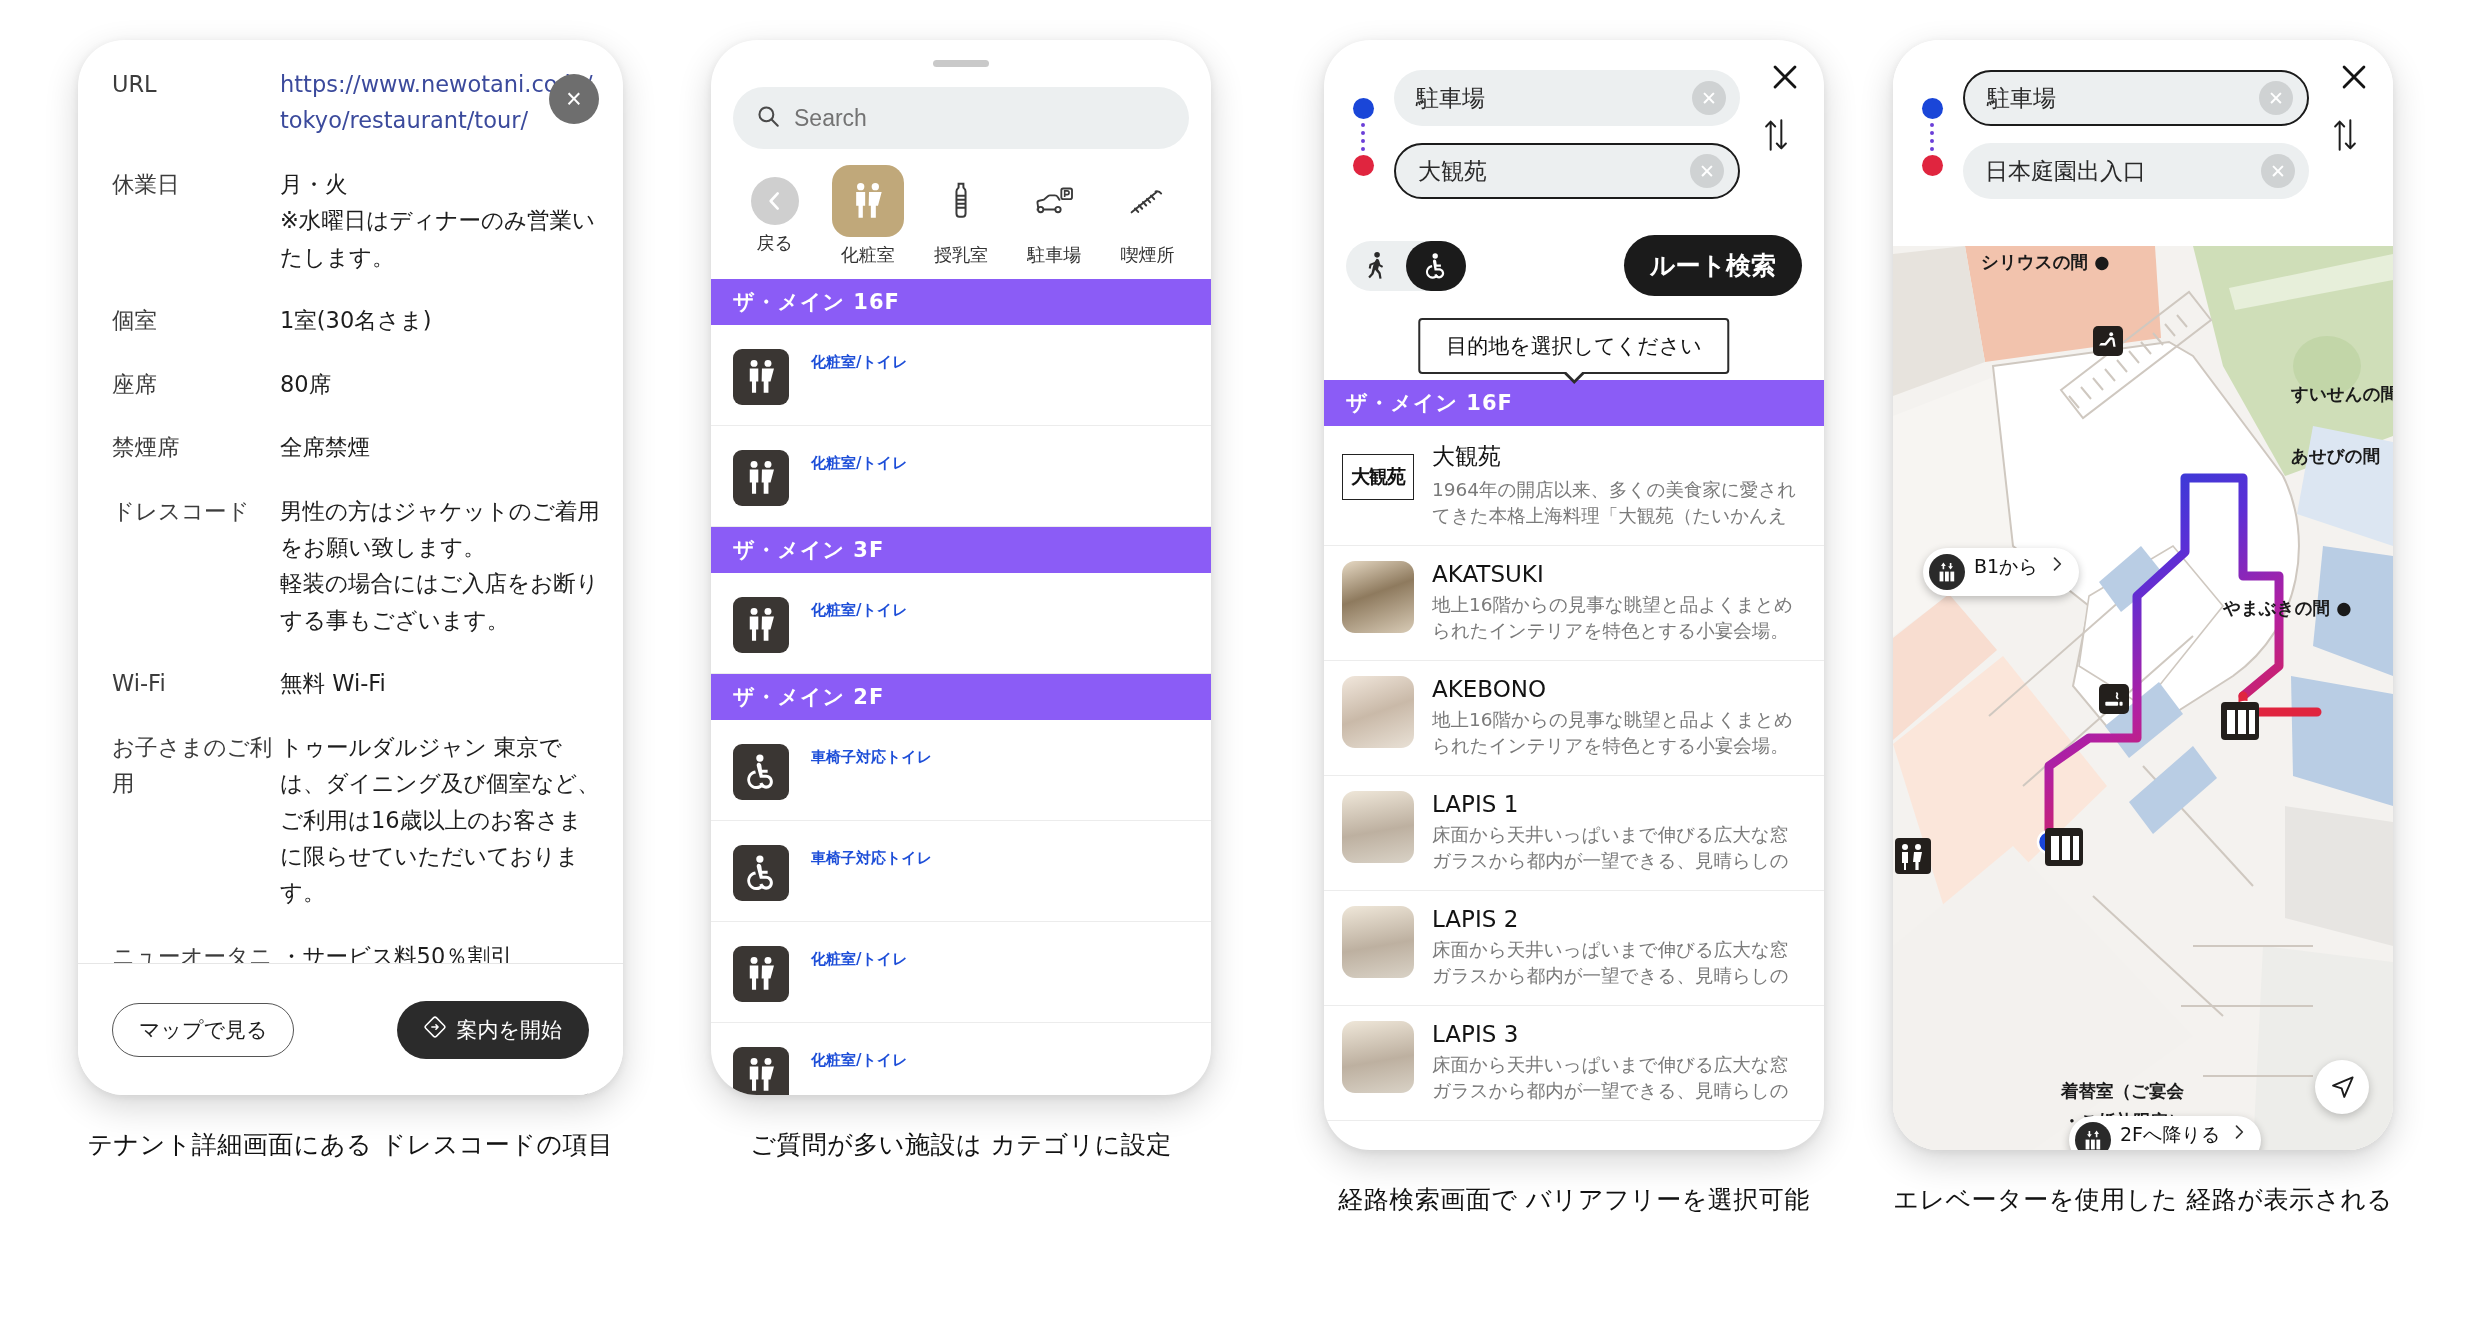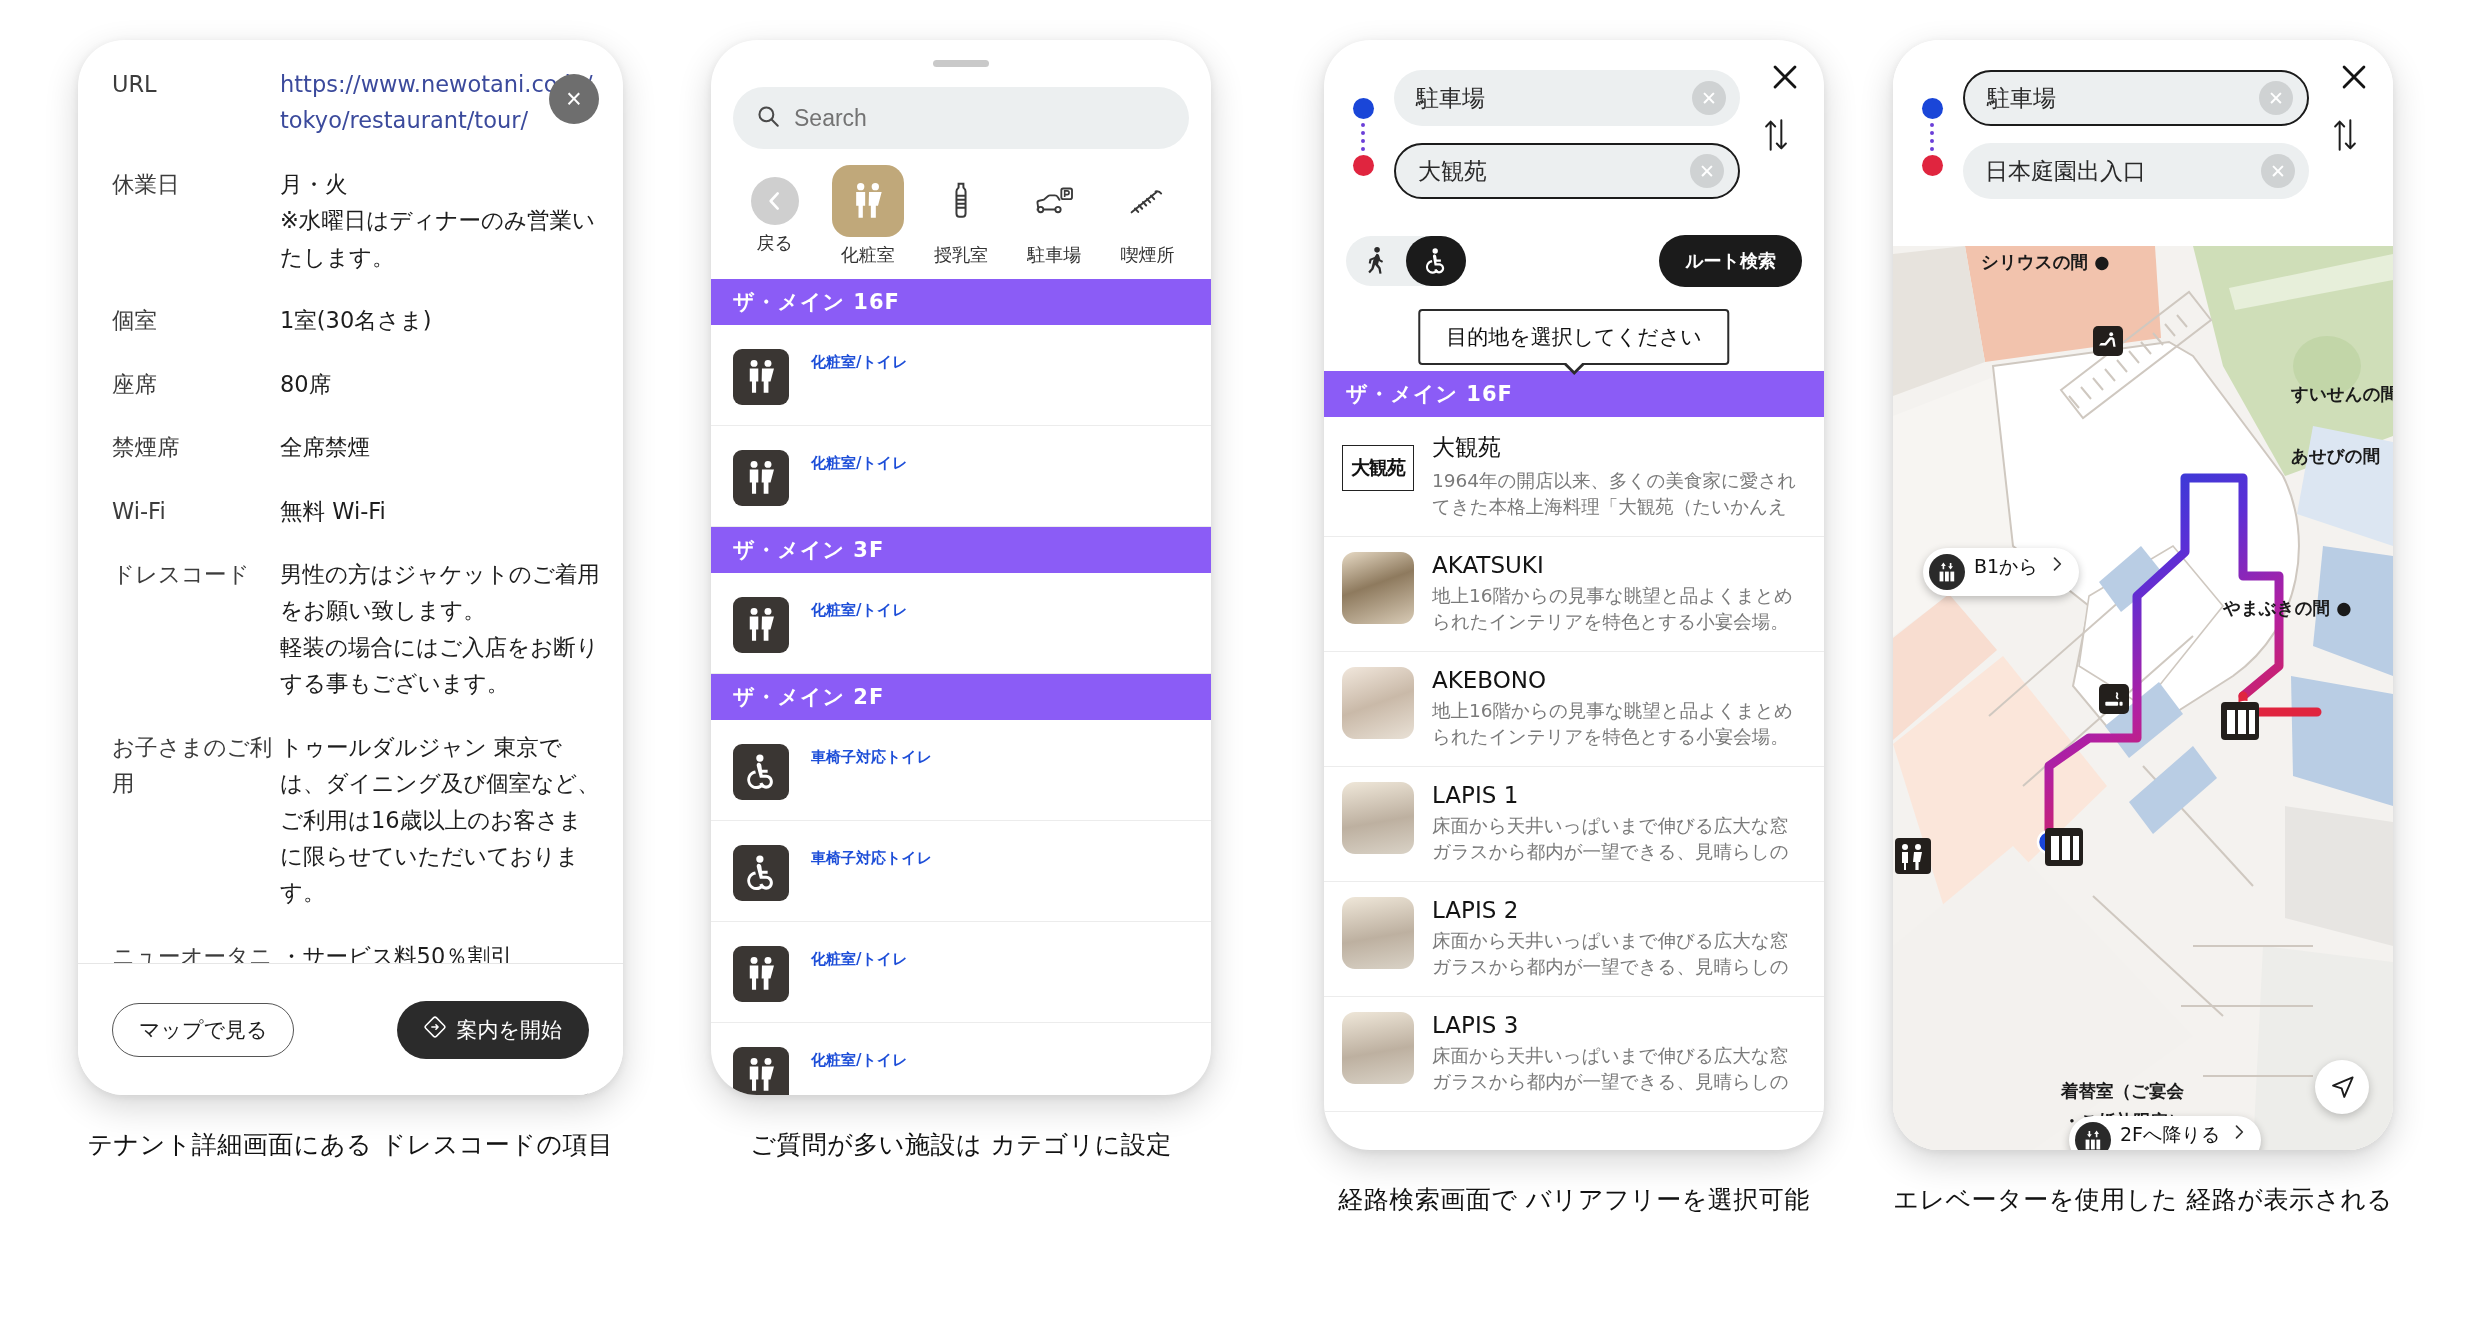--- a/index.html
+++ b/index.html
@@ -126,21 +126,21 @@
     font-size: 19px; flex: none; font-family: "Liberation Sans", sans-serif;
   }
   .swap { width: 44px; display: flex; align-items: center; justify-content: center; }
   .rt-controls { display: flex; align-items: center; padding: 20px 22px 22px 22px; }
   .seg { display: flex; background: #eceff0; border-radius: 999px; padding: 0; }
   .seg .opt { width: 60px; height: 50px; border-radius: 999px;
               display: flex; align-items: center; justify-content: center; }
   .seg .opt.on { background: #1b1b1b; }
   .btn-route {
     margin-left: auto; background: #1b1b1b; color: #fff; border-radius: 999px;
-    padding: 14px 26px; font-size: 18px; font-weight: 700;
+    padding: 14px 26px; font-size: 25px; font-weight: 700;
     font-family: "DejaVu Sans","Liberation Sans",sans-serif;
   }
   .tipwrap { position: relative; height: 62px; }
   .tip {
     position: absolute; left: 50%; transform: translateX(-50%); top: 0;
     border: 2px solid #2b2b2b; background: #fff; border-radius: 4px;
     padding: 12px 26px; font-size: 21px; color: #111; white-space: nowrap;
     font-family: "DejaVu Sans","Liberation Sans",sans-serif;
   }
   .tip:after {
@@ -213,27 +213,27 @@
         </div>
         <div class="kv-row">
           <div class="kv-key">座席</div>
           <div class="kv-val">80席</div>
         </div>
         <div class="kv-row">
           <div class="kv-key">禁煙席</div>
           <div class="kv-val">全席禁煙</div>
         </div>
         <div class="kv-row">
-          <div class="kv-key">Wi-Fi</div>
-          <div class="kv-val">無料 Wi-Fi</div>
-        </div>
-        <div class="kv-row">
           <div class="kv-key">ドレスコード</div>
           <div class="kv-val">男性の方はジャケットのご着用をお願い致します。
 軽装の場合にはご入店をお断りする事もございます。</div>
+        </div>
+        <div class="kv-row">
+          <div class="kv-key">Wi-Fi</div>
+          <div class="kv-val">無料 Wi-Fi</div>
         </div>
         <div class="kv-row">
           <div class="kv-key">お子さまのご利用</div>
           <div class="kv-val">トゥールダルジャン 東京では、ダイニング及び個室など、ご利用は16歳以上のお客さまに限らせていただいております。</div>
         </div>
         <div class="kv-row">
           <div class="kv-key">ニューオータニクラブ会員限定優待・特典</div>
           <div class="kv-val">・サービス料50％割引
 ・New Otani Clubポイント加算</div>
         </div>

